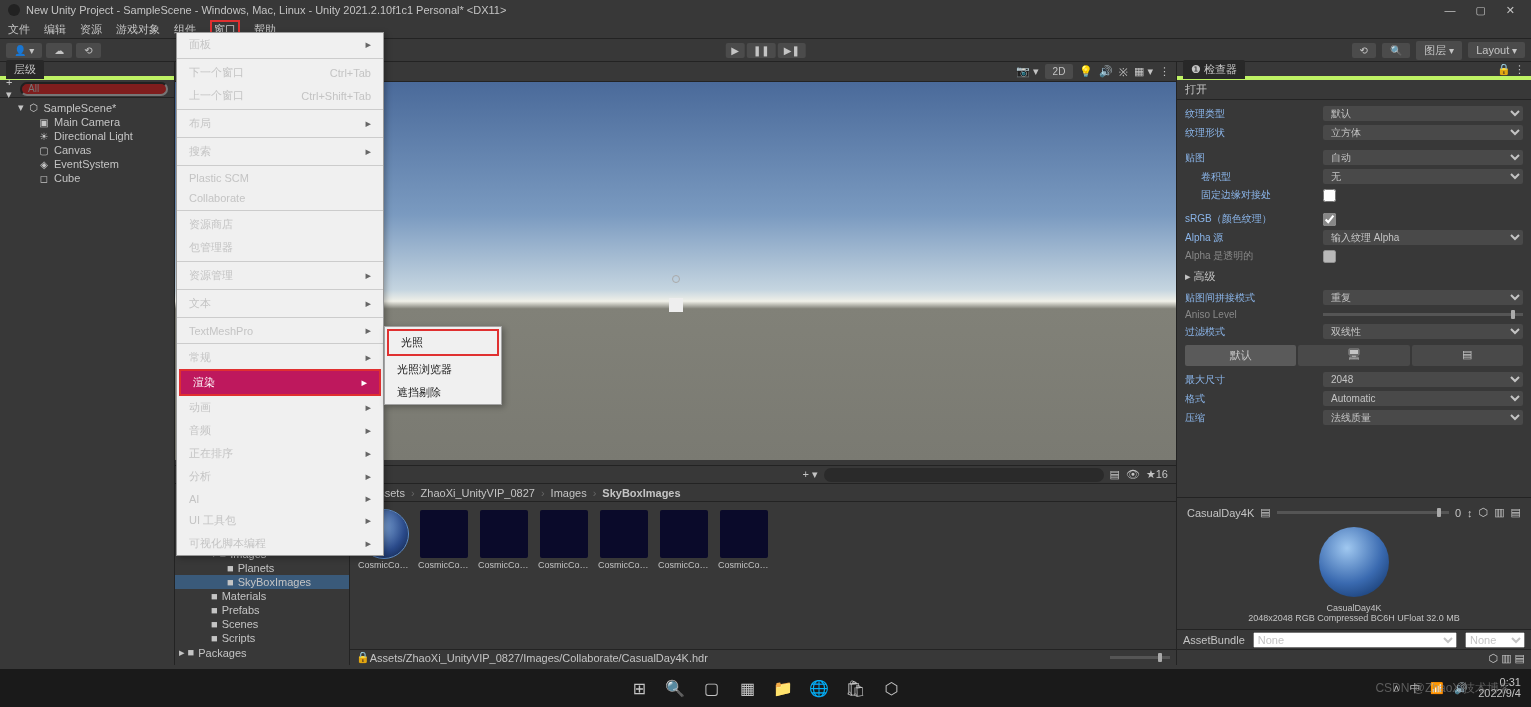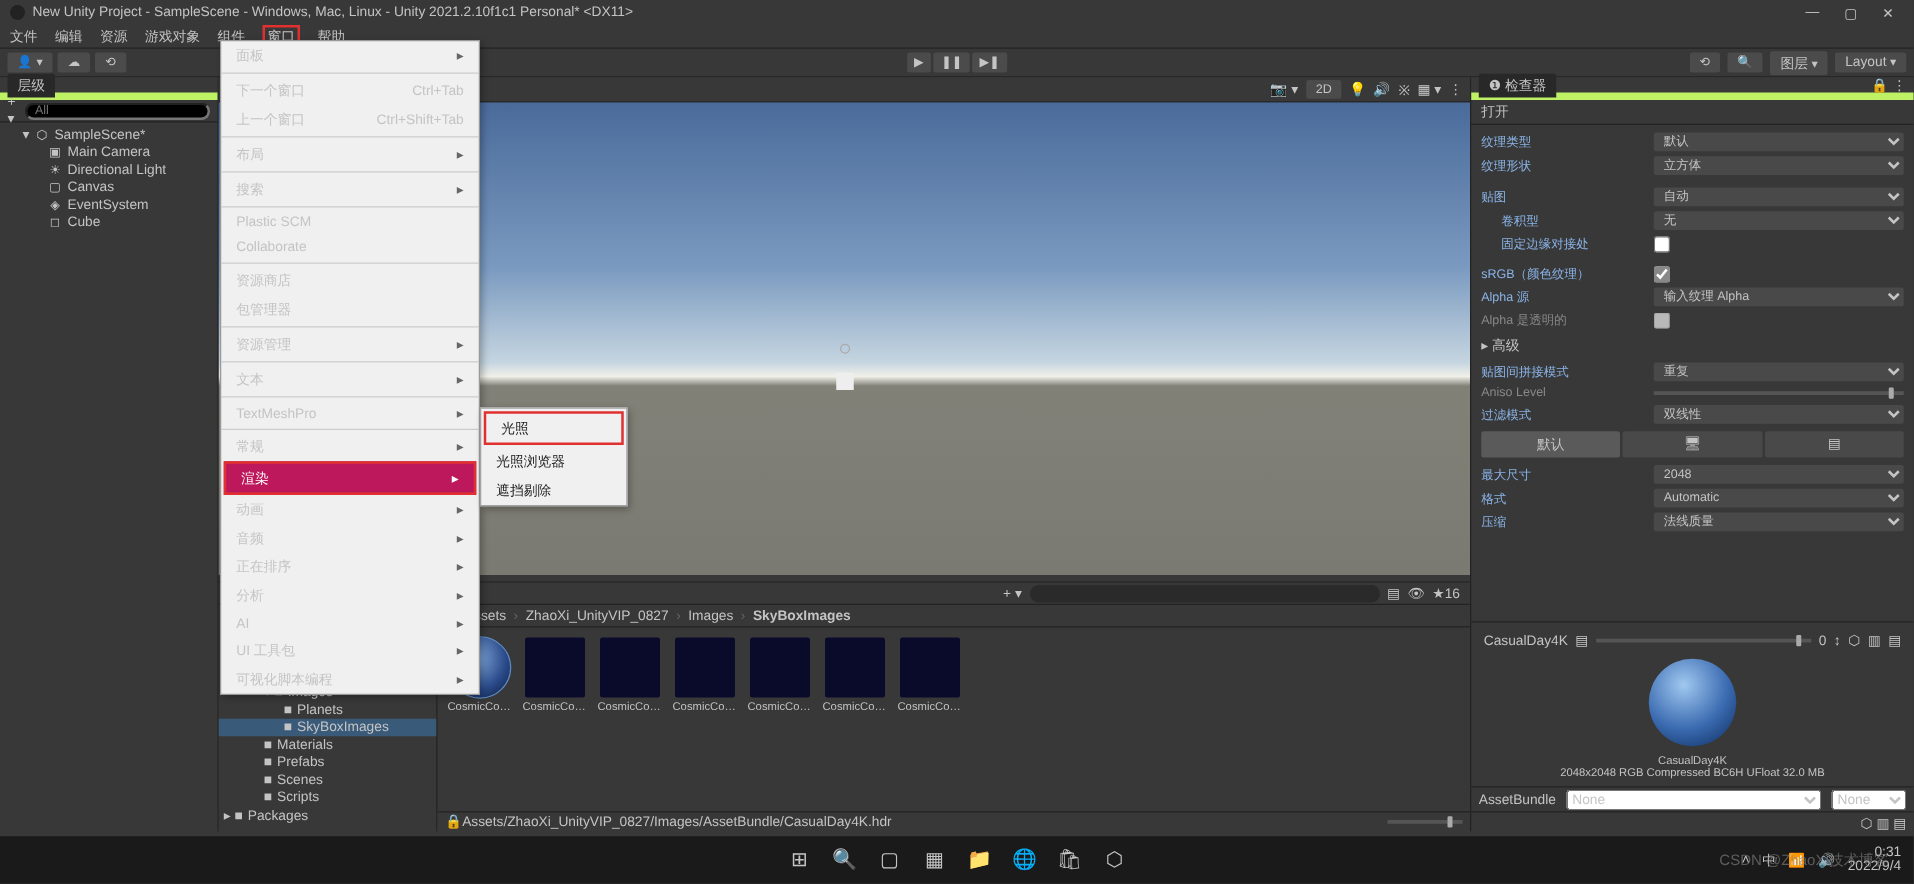--- a/index.html
+++ b/index.html
@@ -13,24 +13,24 @@
 .menubar span{cursor:pointer}
 .menubar .active{border:2px solid #e03030;padding:0 2px}
 .toolbar{height:24px;background:#383838;border-top:1px solid #232323;border-bottom:1px solid #232323;display:flex;align-items:center;padding:0 6px;justify-content:space-between}
 .toolbar .left{display:flex;gap:4px;align-items:center}
 .toolbar .center{display:flex;gap:2px;position:absolute;left:50%;transform:translateX(-50%)}
 .toolbar .right{display:flex;gap:6px;align-items:center}
 .tbtn{background:#4b4b4b;padding:2px 8px;border-radius:2px;cursor:pointer;font-size:10px}
 .tbtn.play{padding:2px 6px}
 .main{display:flex;height:603px}
 .hierarchy{width:175px;background:#383838;border-right:1px solid #232323;display:flex;flex-direction:column}
-.panel-tab{height:18px;background:#383838;border-bottom:6px solid #bef264;display:flex;align-items:center;padding:0 6px;gap:4px}
+.panel-tab{height:18px;background:#383838;border-bottom:4px solid #bef264;display:flex;align-items:center;padding:0 6px;gap:4px}
 .panel-tab .tab{background:#282828;padding:2px 8px;border-radius:2px 2px 0 0}
 .hier-tools{height:18px;display:flex;align-items:center;padding:0 6px;gap:6px;border-bottom:1px solid #232323}
-.hier-search{flex:1;background:#000000;border-radius:8px;height:14px;padding:0 6px;font-size:10px}
+.hier-search{flex:1;background:#7f1d1d;border-radius:8px;height:14px;padding:0 6px;font-size:10px}
 .tree{padding:2px 0}
 .tree-item{display:flex;align-items:center;padding:1px 6px;gap:4px;cursor:pointer}
 .tree-item.l1{padding-left:18px}
 .tree-item.l2{padding-left:38px}
 .unity-icon{width:12px;height:12px;display:inline-flex;align-items:center;justify-content:center;font-size:10px}
 .scene-area{flex:1;position:relative;background:#383838}
 .scene-toolbar{height:20px;background:#383838;border-bottom:1px solid #232323;display:flex;align-items:center;padding:0 6px;gap:8px;justify-content:space-between}
 .scene-toolbar .left,.scene-toolbar .right{display:flex;gap:6px;align-items:center}
 .scene-view{position:relative;height:378px;background:linear-gradient(to bottom,#4a6a9a 0%,#7a9ac0 35%,#c5d5e0 55%,#f0f0e8 58%,#818178 60%,#7a7a72 100%)}
 .cube{position:absolute;left:50%;top:59%;transform:translate(-50%,-50%);width:14px;height:14px;background:#eee}
@@ -254,21 +254,21 @@
                 <div class="img"></div>
                 <div class="name">CosmicCoo...</div>
               </div>
             <div class="thumb">
                 <div class="img"></div>
                 <div class="name">CosmicCoo...</div>
               </div>
           </div>
           <div class="proj-footer">
             <span>🔒</span>
-            <span>Assets/ZhaoXi_UnityVIP_0827/Images/AssetBundle/CasualDay4K.hdr</span>
+            <span>Assets/ZhaoXi_UnityVIP_0827/Images/Collaborate/CasualDay4K.hdr</span>
             <div style="margin-left:auto;display:flex;gap:6px;align-items:center">
               <div class="slider"></div>
             </div>
           </div>
         </div>
       </div>
     </div>
   </div>
 
   <div class="inspector">

